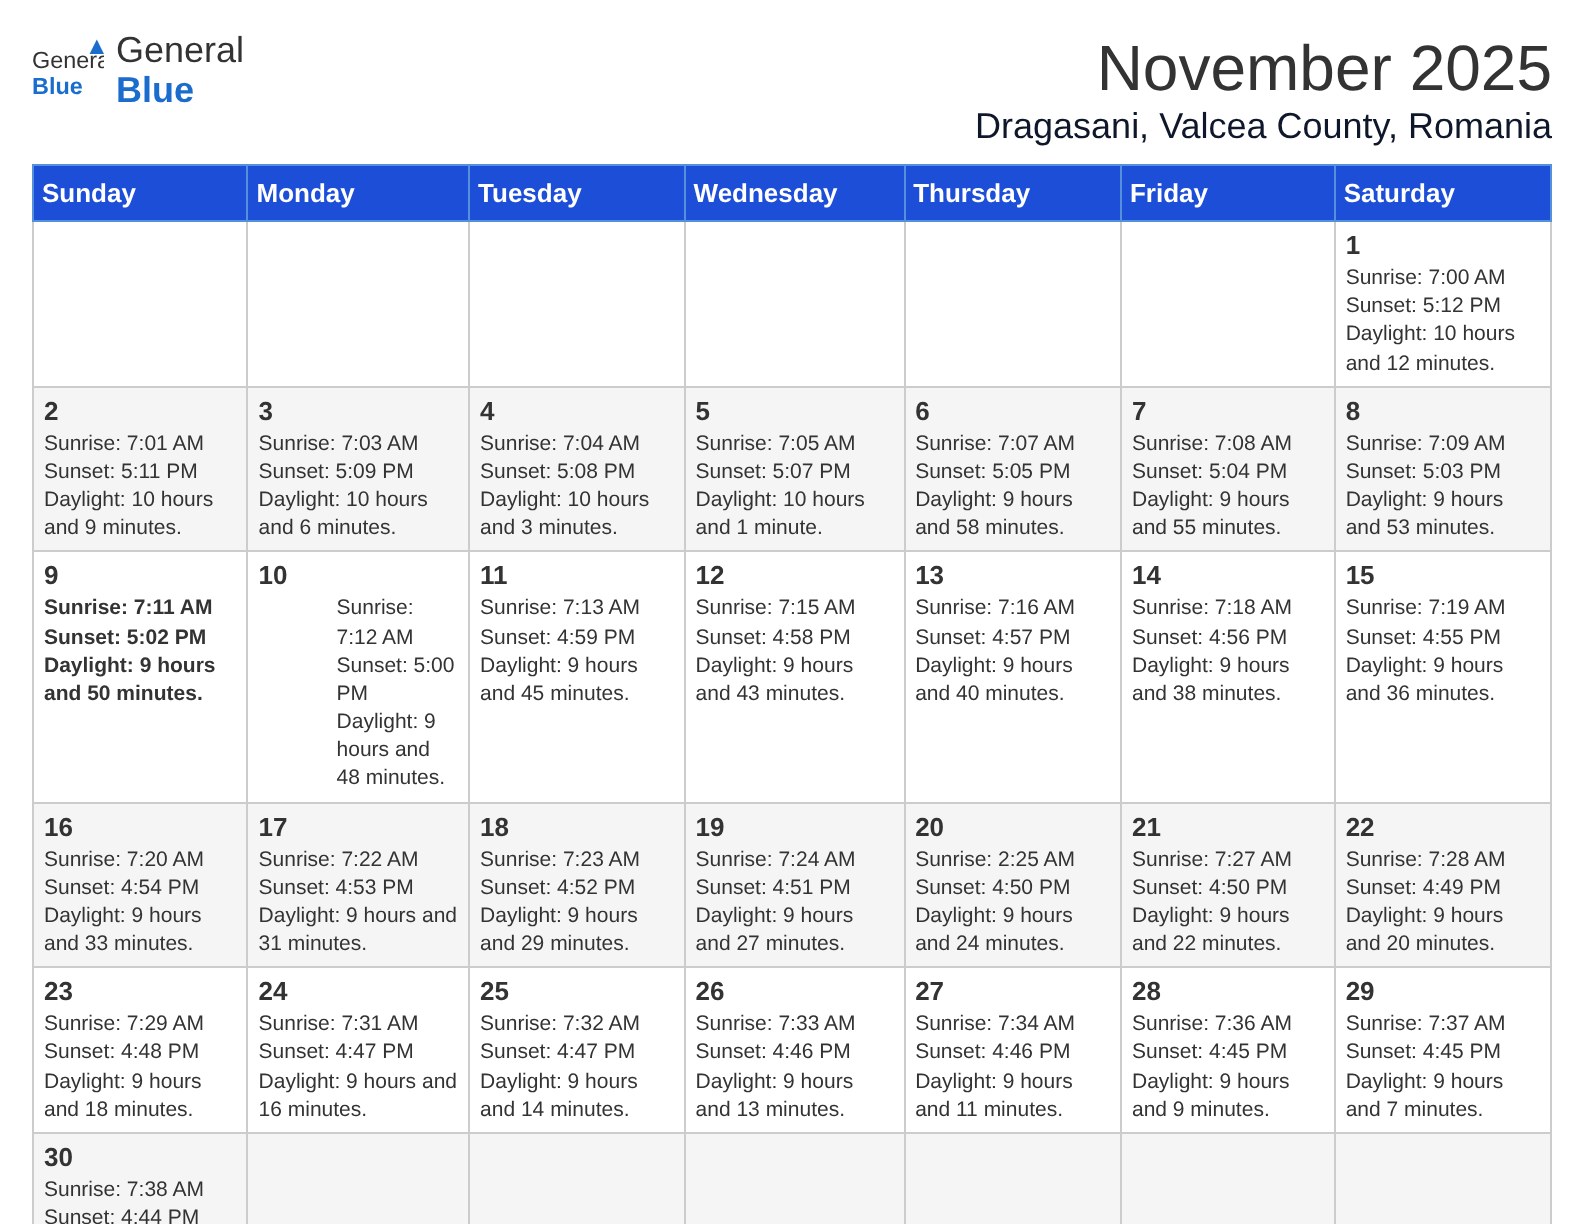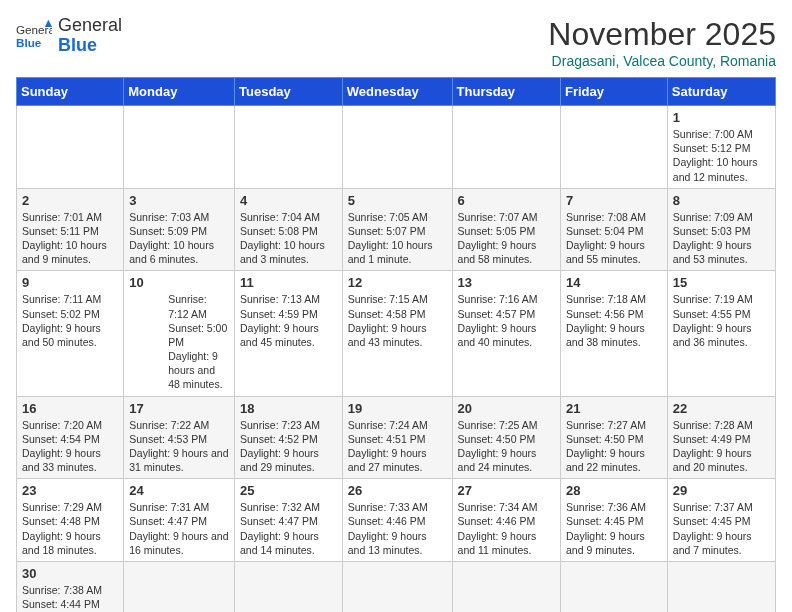--- a/index.html
+++ b/index.html
@@ -36,22 +36,22 @@
     .title-section {
       text-align: right;
       margin-left: 40px;
     }
     .month-title {
       font-size: 32px;
       font-weight: normal;
       color: #333;
     }
     .subtitle {
-      font-size: 14px;
-      color: #0f766e;
+      font-size: 18px;
+      color: #0f172a;
     }
     .calendar {
       width: 100%;
       border-collapse: collapse;
       border: 1px solid #ccc;
     }
     .calendar th {
       background-color: #3a7bd5;
       color: #fff;
       font-size: 13px;
@@ -176,21 +176,21 @@
         <td>
           <span class="day-number">8</span>
           <div class="day-info" style="white-space: pre-line;">Sunrise: 7:09 AM
 Sunset: 5:03 PM
 Daylight: 9 hours and 53 minutes.</div>
         </td>
       </tr>
       <tr>
         <td>
           <span class="day-number">9</span>
-          <div class="day-info" style="white-space: pre-line;">Sunrise: 7:11 AM
+          <div class="day-info" style="white-space: pre-line; font-weight: bold;">Sunrise: 7:11 AM
 Sunset: 5:02 PM
 Daylight: 9 hours and 50 minutes.</div>
         </td>
         <td>
           <span class="day-number">10</span>
           <div class="day-info" style="white-space: pre-line; margin-left: 39px;">Sunrise: 7:12 AM
 Sunset: 5:00 PM
 Daylight: 9 hours and 48 minutes.</div>
         </td>
         <td>
@@ -244,21 +244,21 @@
 Daylight: 9 hours and 29 minutes.</div>
         </td>
         <td>
           <span class="day-number">19</span>
           <div class="day-info" style="white-space: pre-line;">Sunrise: 7:24 AM
 Sunset: 4:51 PM
 Daylight: 9 hours and 27 minutes.</div>
         </td>
         <td>
           <span class="day-number">20</span>
-          <div class="day-info" style="white-space: pre-line;">Sunrise: 7:25 AM
+          <div class="day-info" style="white-space: pre-line;">Sunrise: 2:25 AM
 Sunset: 4:50 PM
 Daylight: 9 hours and 24 minutes.</div>
         </td>
         <td>
           <span class="day-number">21</span>
           <div class="day-info" style="white-space: pre-line;">Sunrise: 7:27 AM
 Sunset: 4:50 PM
 Daylight: 9 hours and 22 minutes.</div>
         </td>
         <td>

